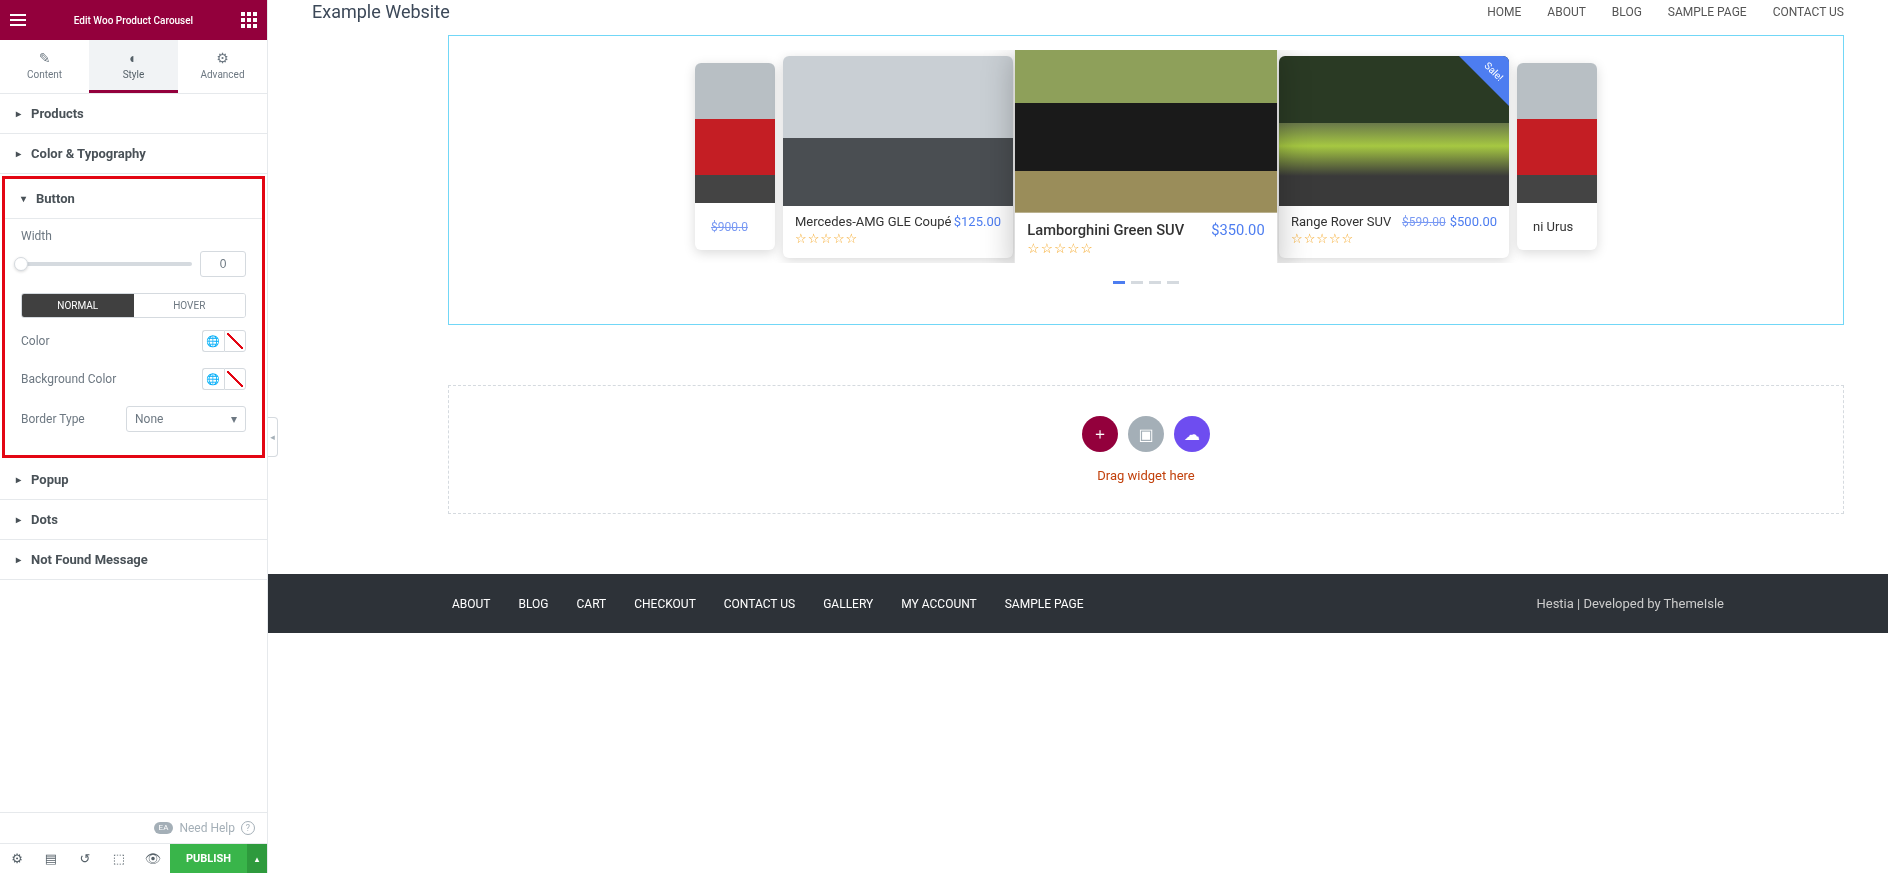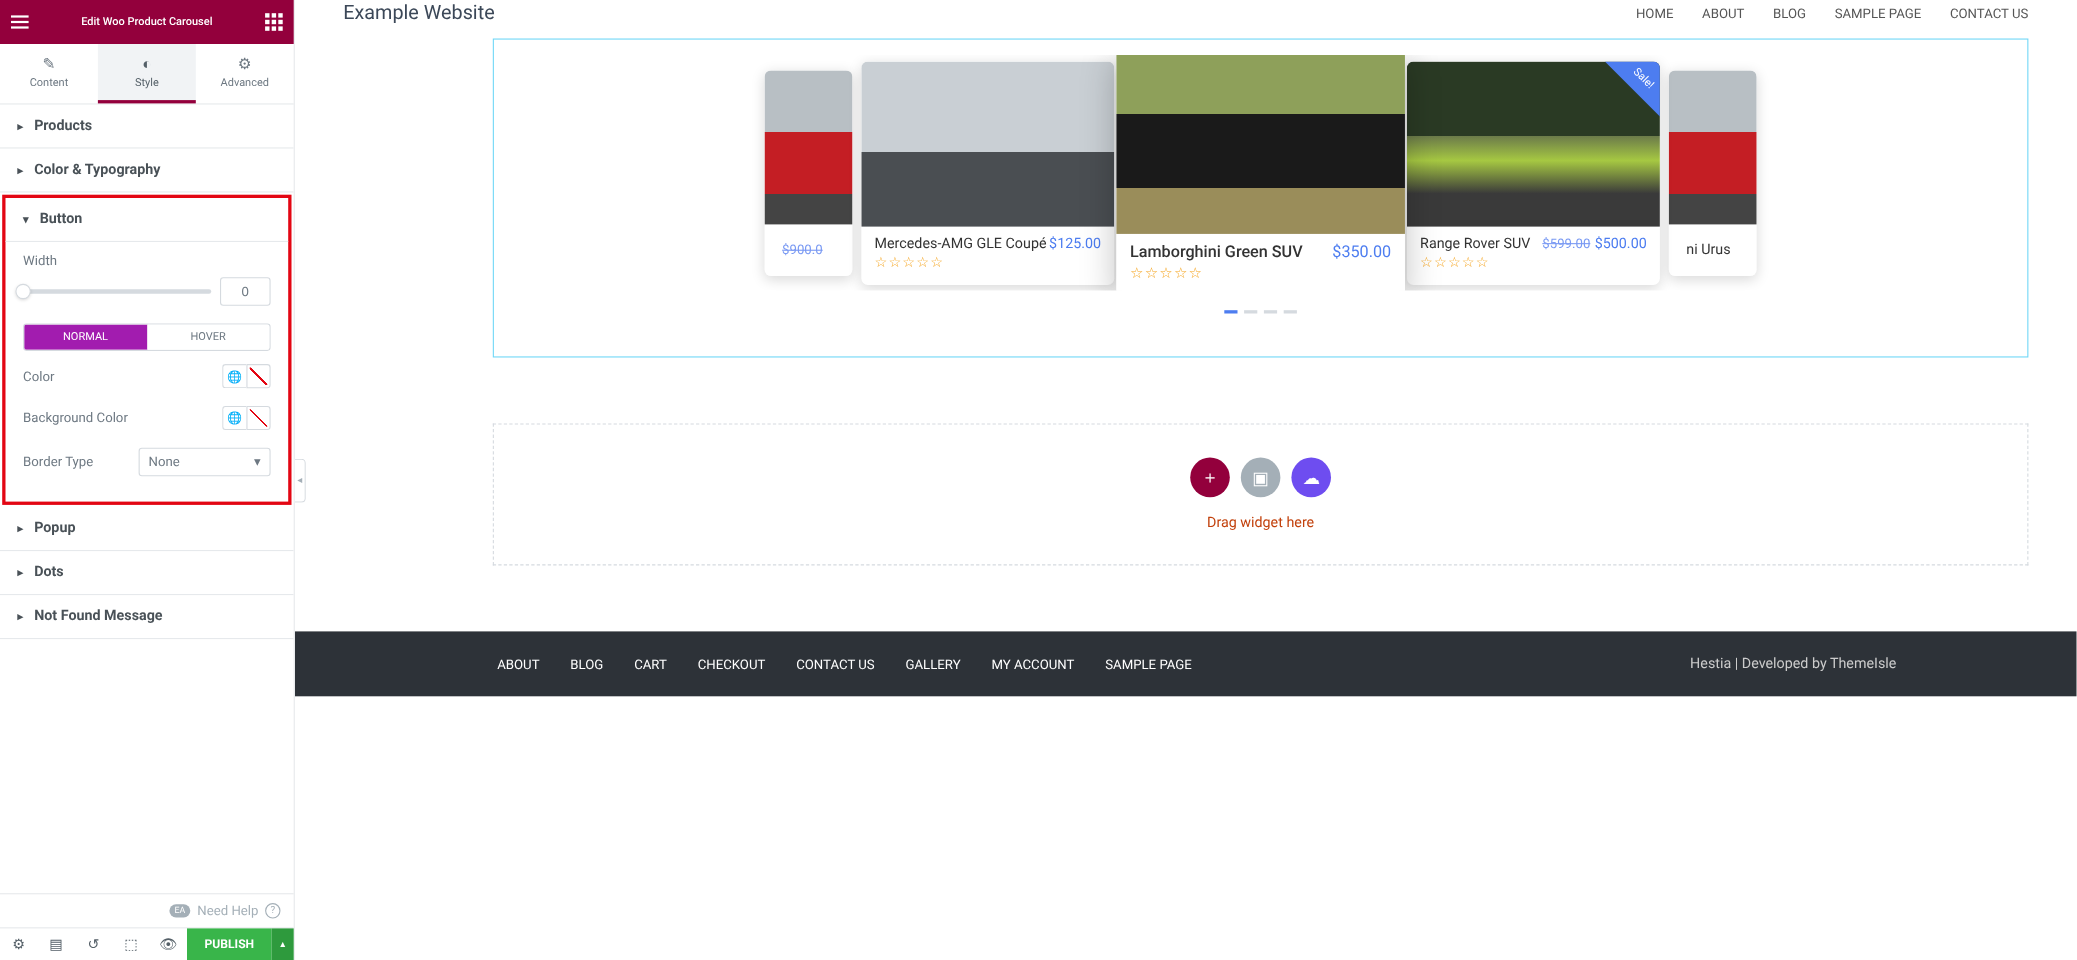--- a/index.html
+++ b/index.html
@@ -28,21 +28,21 @@
 .control-row { display: flex; align-items: center; justify-content: space-between; padding: 8px 16px; gap: 24px; }
 .control-row .control-label { margin-bottom: 0; }
 
 .slider-wrap { display: flex; align-items: center; gap: 8px; }
 .slider-track { position: relative; flex: 1; height: 4px; background: #d5dadf; border-radius: 2px; }
 .slider-thumb { position: absolute; left: 0; top: 50%; transform: translate(-50%, -50%); width: 14px; height: 14px; background: #fff; border: 1px solid #d5dadf; border-radius: 50%; box-shadow: 0 1px 3px rgba(0,0,0,0.15); }
 .num-input { width: 46px; height: 26px; border: 1px solid #d5dadf; border-radius: 3px; text-align: center; font-size: 12px; color: #6d7882; }
 
 .state-tabs { display: flex; margin: 6px 16px 4px; border: 1px solid #d5dadf; border-radius: 3px; overflow: hidden; }
 .state-tab { flex: 1; text-align: center; padding: 6px 0; font-size: 10px; cursor: pointer; color: #6d7882; background: #fff; }
-.state-tab.active { background: #a21caf; color: #fff; }
+.state-tab.active { background: #404040; color: #fff; }
 
 .color-control { display: flex; align-items: center; }
 .globe-btn { width: 22px; height: 22px; border: 1px solid #d5dadf; border-right: none; border-radius: 3px 0 0 3px; display: flex; align-items: center; justify-content: center; font-size: 11px; cursor: pointer; color: #6d7882; }
 .color-swatch { width: 22px; height: 22px; border: 1px solid #d5dadf; border-radius: 0 3px 3px 0; background: #fff; position: relative; cursor: pointer; }
 .color-swatch::after { content: ''; position: absolute; top: 2px; left: 2px; right: 2px; bottom: 2px; background: linear-gradient(to top right, transparent 46%, #e30613 46%, #e30613 54%, transparent 54%); }
 
 .select-wrap { position: relative; width: 120px; }
 .select-box { width: 100%; height: 26px; border: 1px solid #d5dadf; border-radius: 3px; padding: 0 8px; font-size: 12px; color: #6d7882; display: flex; align-items: center; justify-content: space-between; cursor: pointer; }
 
 .sidebar-footer-help { display: flex; align-items: center; justify-content: flex-end; padding: 8px 12px; gap: 6px; color: #a4afb7; font-size: 12px; border-top: 1px solid #e6e9ec; }

